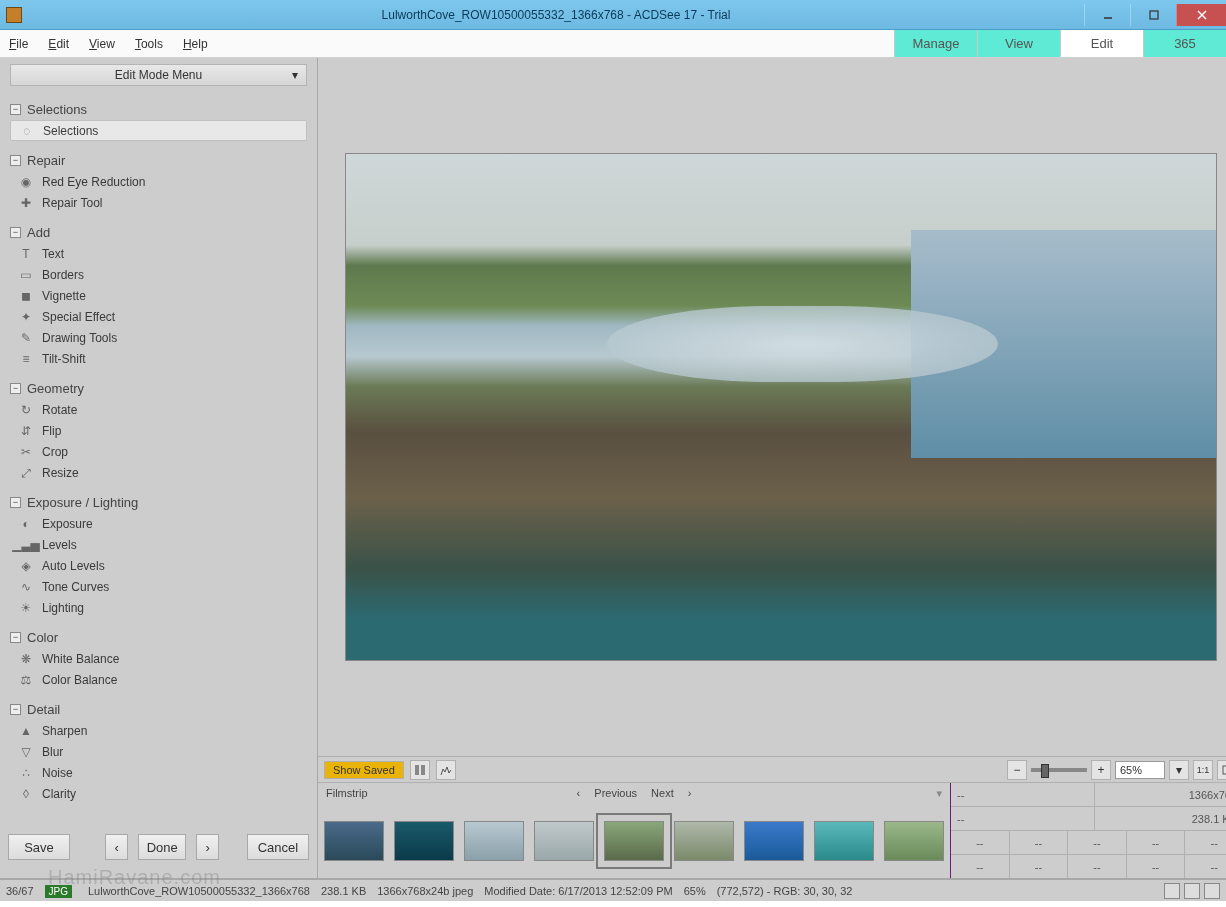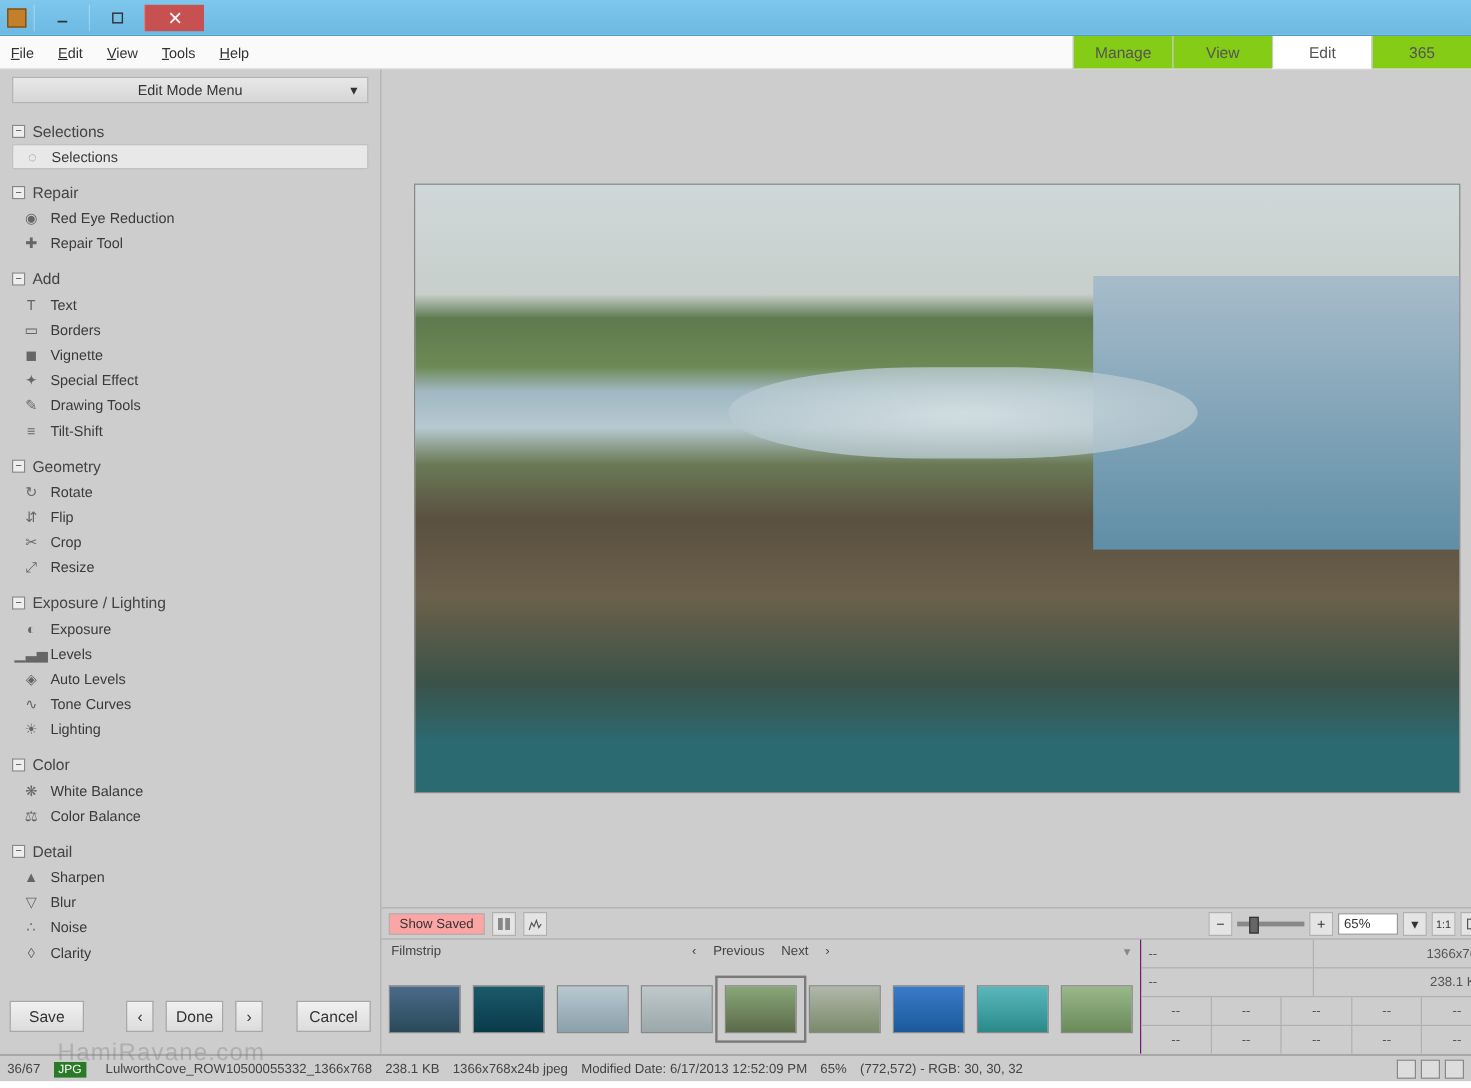--- a/index.html
+++ b/index.html
@@ -14,21 +14,21 @@
 .titlebar .win-btn.close { background: #c75050; color: #fff; width: 50px; }
 .titlebar .win-btn svg { stroke: #333; }
 
 
 .menubar-row { height: 28px; background: #fafafa; border-bottom: 1px solid #d0d0d0; display: flex; align-items: stretch; }
 .menubar { display: flex; align-items: center; gap: 2px; }
 .menubar .mi { padding: 4px 9px; cursor: default; }
 .menubar .mi u { text-decoration: underline; }
 .spacer { flex: 1; }
 .mode-tabs { display: flex; align-items: stretch; }
-.mode-tab { width: 83px; display: flex; align-items: center; justify-content: center; border-left: 1px solid #c8c8c8; font-size: 13px; color: #555; background: #84cc16; }
+.mode-tab { width: 83px; display: flex; align-items: center; justify-content: center; border-left: 1px solid #c8c8c8; font-size: 13px; color: #555; background: #5eead4; }
 .mode-tab.active { background: #fff; border-bottom: 1px solid #fff; }
 
 
 .main { display: flex; height: 820px; background: #cdcdcd; }
 
 
 .left-panel { width: 318px; background: #cdcdcd; border-right: 1px solid #a8a8a8; display: flex; flex-direction: column; }
 .edit-menu-hdr { height: 22px; margin: 6px 10px 4px 10px; background: linear-gradient(#e8e8e8,#d6d6d6); border: 1px solid #b4b4b4; display: flex; align-items: center; justify-content: center; position: relative; font-size: 12px; }
 .edit-menu-hdr .drop { position: absolute; right: 8px; }
 .panel-scroll { flex: 1; overflow-y: auto; padding: 0 10px 0 10px; }
@@ -48,21 +48,21 @@
 
 
 .center { flex: 1; display: flex; flex-direction: column; background: #cdcdcd; }
 .image-area { flex: 1; display: flex; align-items: center; justify-content: center; padding: 16px 8px; }
 .image-canvas { width: 872px; height: 508px; background: linear-gradient(180deg,#cfd8d8 0%,#c7cfcc 18%,#5e7a4e 22%,#6d8a55 30%,#a0b8c3 34%,#b7c9d0 40%,#6a7a56 46%,#5a5040 55%,#6b604a 68%,#3a5248 82%,#2c6a72 92%); position: relative; border: 1px solid #888; }
 .image-canvas::before { content:""; position:absolute; right:0; top:15%; width:35%; height:45%; background: linear-gradient(180deg,#a7bccb,#5f8ea6); }
 .image-canvas::after { content:""; position:absolute; left:30%; top:30%; width:45%; height:15%; background: radial-gradient(ellipse at center,#d9e3e6 0%,#b8c9d0 70%); border-radius: 50%/60%; opacity:.8; }
 
 
 .fs-controls { height: 26px; display: flex; align-items: center; padding: 0 6px; gap: 6px; border-top: 1px solid #b0b0b0; }
-.fs-controls .ss { padding: 2px 8px; border: 1px solid #b0b0b0; background: #fca5a5; font-size: 11px; }
+.fs-controls .ss { padding: 2px 8px; border: 1px solid #b0b0b0; background: #eab308; font-size: 11px; }
 .fs-controls .ib { width: 20px; height: 20px; border: 1px solid #b0b0b0; background: #e4e4e4; display:flex;align-items:center;justify-content:center; }
 .fs-controls .zoom-ctrl { margin-left: auto; display: flex; align-items: center; gap: 4px; }
 .fs-controls .zoom-track { width: 56px; height: 4px; background: #888; position: relative; }
 .fs-controls .zoom-track::after { content:""; position:absolute; left:10px; top:-4px; width:6px; height:12px; background:#666; border:1px solid #333; }
 .fs-controls .zoom-box { width: 50px; height: 18px; border: 1px solid #999; background:#fff; font-size:11px; display:flex; align-items:center; padding-left:4px; }
 
 
 .filmstrip-row { height: 96px; display: flex; border-top: 1px solid #b0b0b0; }
 .filmstrip { flex: 1; display: flex; flex-direction: column; border-right: 1px solid #701a75; }
 .filmstrip-hdr { height: 20px; display: flex; align-items: center; padding: 0 8px; font-size: 11px; color: #444; position:relative; }
@@ -96,20 +96,21 @@
 
 .watermark { position:absolute; left:4px; bottom:18px; font-size:20px; color:rgba(120,120,120,.35); font-weight:300; letter-spacing:1px; pointer-events:none;margin-left:44px; }
 
 svg { display:block; }
 </style>
 </head>
 <body>
 
 <div class="titlebar">
   <div class="app-icon"></div>
+  <div class="title">LulworthCove_ROW10500055332_1366x768 - ACDSee 17 - Trial</div>
   <div class="win-btns">
     <div class="win-btn">
         <svg width="10" height="10">
           <line x1="1" y1="8" x2="9" y2="8" stroke="#333" stroke-width="1.5"></line>
         </svg>
       </div>
     <div class="win-btn">
         <svg width="10" height="10">
           <rect x="1" y="1" width="8" height="8" fill="none" stroke="#333" stroke-width="1.2"></rect>
         </svg>

